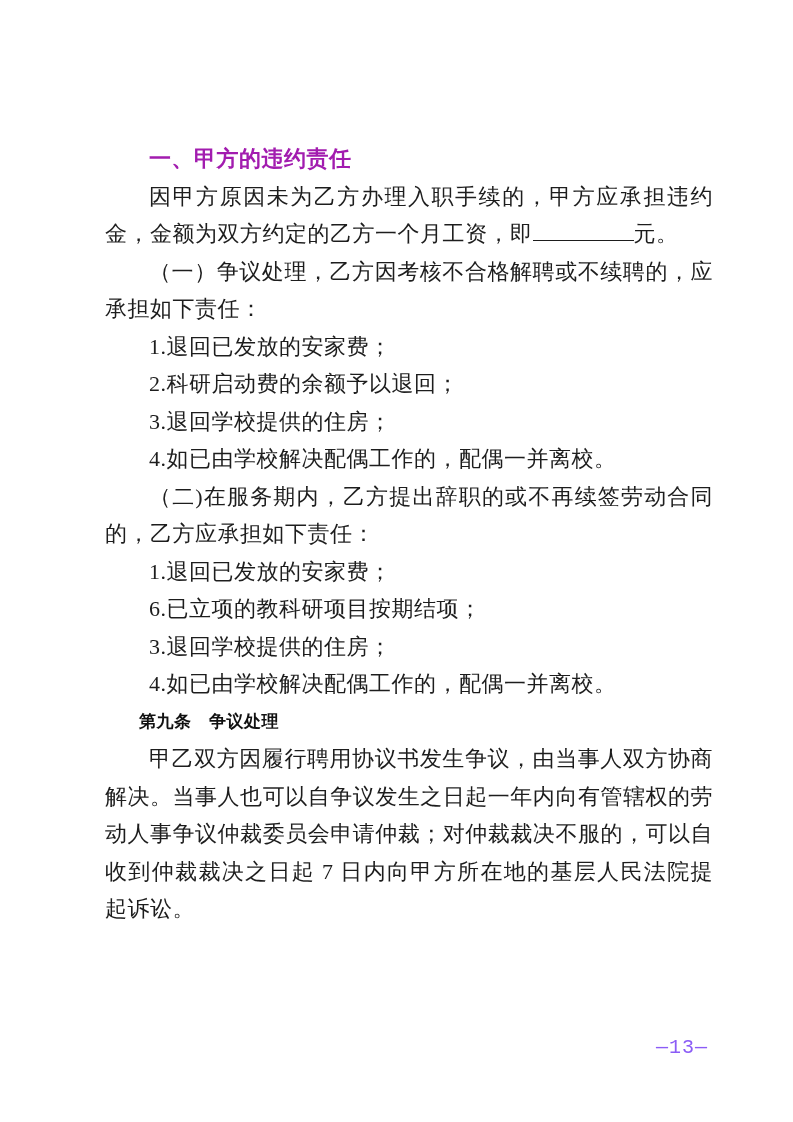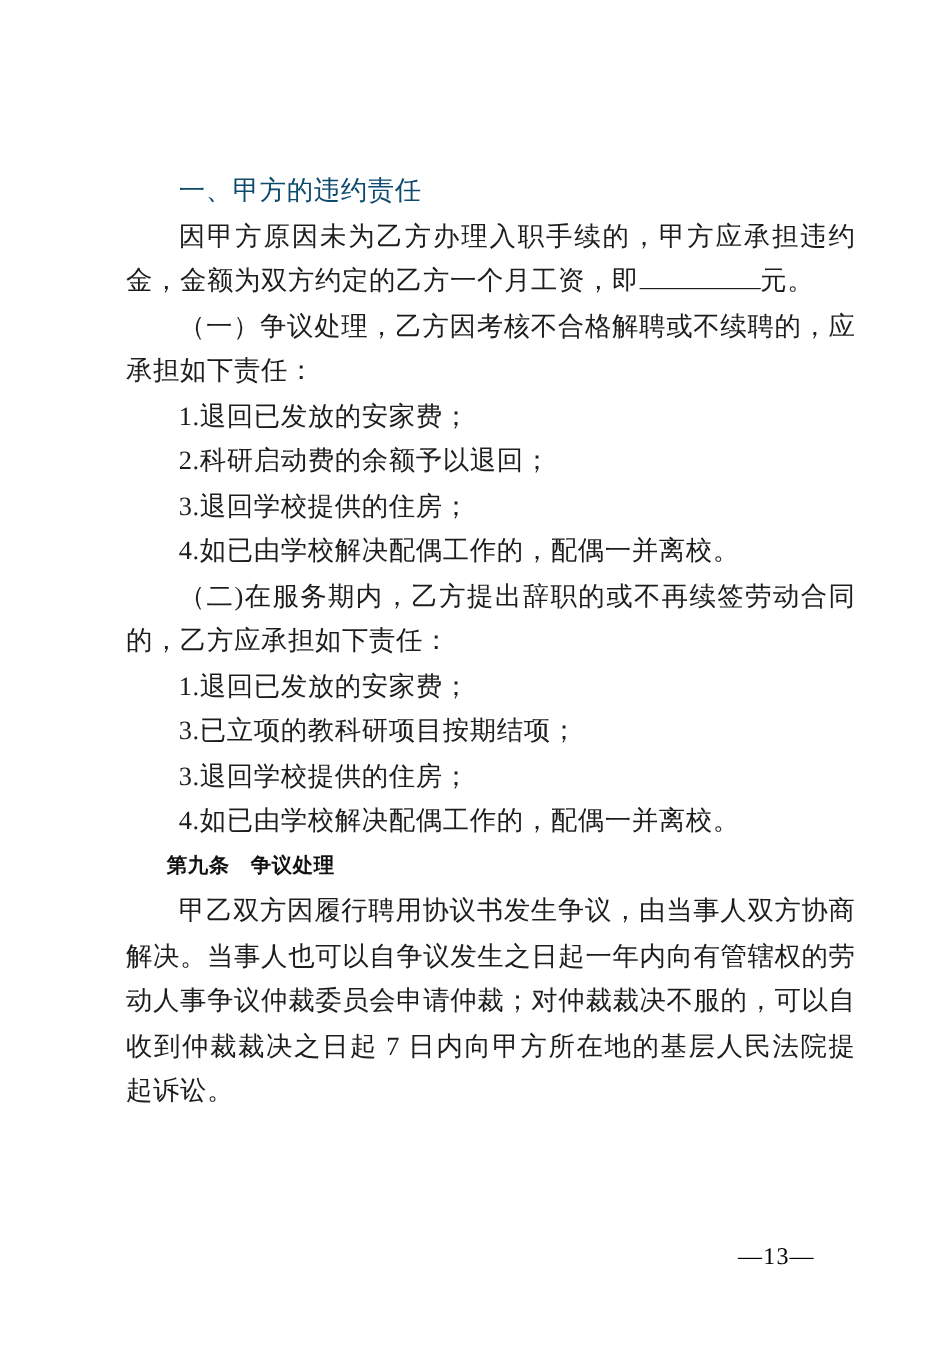--- a/index.html
+++ b/index.html
@@ -25,46 +25,46 @@
     color: #1d1d1d;
     text-align: justify;
     letter-spacing: 0.5px;
   }
   .content p {
     margin: 0;
     text-indent: 2em;
   }
   
   .h-kai {
-    font-weight: normal;
-    color: #0c4a6e;
+    font-weight: bold;
+    color: #a21caf;
   }
   
   .h-hei {
     font-family: "Liberation Sans", "DejaVu Sans", sans-serif;
     font-weight: bold;
     font-size: 17px;
     color: #111111;
   }
   
   .blank-line {
     display: inline-block;
     width: 101px;
     height: 0.1em;
     border-bottom: 1.6px solid #1d1d1d;
     vertical-align: baseline;
   }
   .page-number {
     position: absolute;
-    left: 615px;
+    left: 656px;
     top: 1036px;
     font-size: 20px;
     letter-spacing: 1px;
-    color: #000000;
-    font-family: Liberation Serif, serif;
+    color: #8b5cf6;
+    font-family: Liberation Mono, monospace;
   }
 </style>
 </head>
 <body>
 
 <div class="page">
   <div class="content">
 
     <p class="h-kai">一、甲方的违约责任</p>
 
@@ -74,21 +74,21 @@
     <p>（一）争议处理，乙方因考核不合格解聘或不续聘的，应承担如下责任：</p>
 
     <p>1.退回已发放的安家费；</p>
     <p>2.科研启动费的余额予以退回；</p>
     <p>3.退回学校提供的住房；</p>
     <p>4.如已由学校解决配偶工作的，配偶一并离校。</p>
 
     <p>（二)在服务期内，乙方提出辞职的或不再续签劳动合同的，乙方应承担如下责任：</p>
 
     <p>1.退回已发放的安家费；</p>
-    <p>3.已立项的教科研项目按期结项；</p>
+    <p>6.已立项的教科研项目按期结项；</p>
     <p>3.退回学校提供的住房；</p>
     <p>4.如已由学校解决配偶工作的，配偶一并离校。</p>
 
     <p class="h-hei">第九条　争议处理</p>
 
     <p>甲乙双方因履行聘用协议书发生争议，由当事人双方协商解决。当事人也可以自争议发生之日起一年内向有管辖权的劳动人事争议仲裁委员会申请仲裁；对仲裁裁决不服的，可以自收到仲裁裁决之日起 7 日内向甲方所在地的基层人民法院提起诉讼。</p>
 
   </div>
 
   <div class="page-number">—13—</div>

